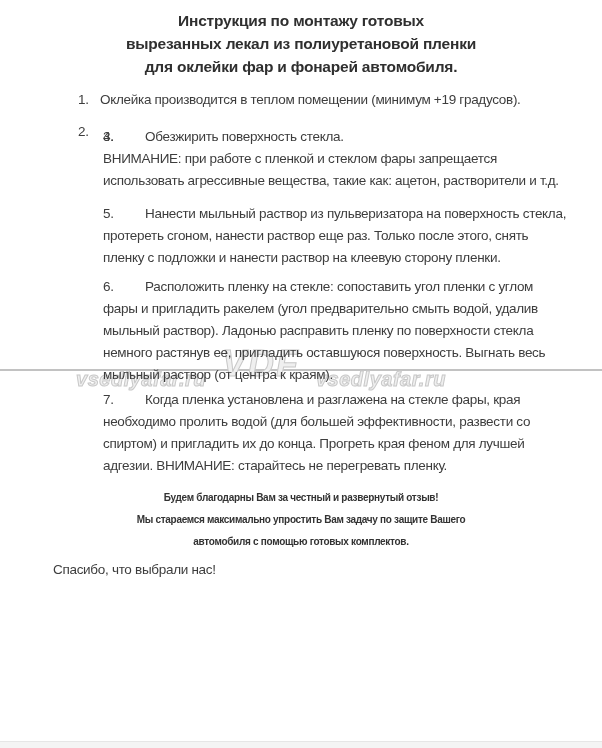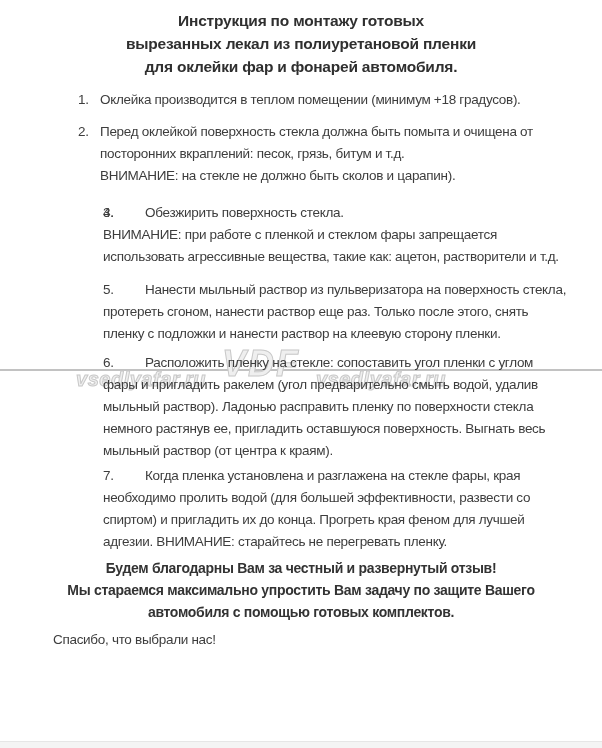--- a/index.html
+++ b/index.html
@@ -49,23 +49,23 @@
   .inner .num   { left: 103px; }
   .inner .itext { margin-left: 103px; text-indent: 42px; }
   .mt-i1 { margin-top: 11px; }
   .mt-i2 { margin-top: 10px; }
   .mt-i3 { margin-top: 15px; }
   .mt-i4 { margin-top: 6px; }
   .mt-i5 { margin-top: 11px; }
   .mt-i6 { margin-top: 7px; }
   .mt-i7 { margin-top: 3px; }
   .closing {
-    margin-top: 4px;
+    margin-top: 10px;
     text-align: center;
-    font-size: 14px; font-weight: bold; color: #333333;
+    font-size: 10px; font-weight: bold; color: #333333;
     line-height: 22px; letter-spacing: -0.3px;
     white-space: pre;
   }
   .thanks {
     margin-top: 6px; margin-left: 53px;
     font-size: 13.5px; line-height: 22px; letter-spacing: -0.3px;
   }
   .bottom-strip {
     position: absolute; left: 0; bottom: 0; width: 100%; height: 7px;
     background: #f4f4f4; border-top: 1px solid #e6e6e6; z-index: 2;
@@ -86,28 +86,25 @@
   </div>
 
   <div class="content">
 
     <div class="title">Инструкция по монтажу готовых
 вырезанных лекал из полиуретановой пленки
 для оклейки фар и фонарей автомобиля.</div>
 
     <div class="item outer mt-i1">
       <span class="num">1.</span>
-      <div class="itext">Оклейка производится в теплом помещении (минимум +18 градусов).</div>
+      <div class="itext">Оклейка производится в теплом помещении (минимум +19 градусов).</div>
     </div>
 
     <div class="item outer mt-i2">
       <span class="num">2.</span>
-      <div class="itext">Перед оклейкой поверхность стекла должна быть помыта и очищена от
-посторонних вкраплений: песок, грязь, битум и т.д.
-ВНИМАНИЕ: на стекле не должно быть сколов и царапин).</div>
     </div>
 
     <div class="item inner mt-i3">
       <span class="num">3.</span>
     </div>
 
     <div class="item inner mt-i4">
       <span class="num">4.</span>
       <div class="itext">Обезжирить поверхность стекла.
 ВНИМАНИЕ: при работе с пленкой и стеклом фары запрещается

